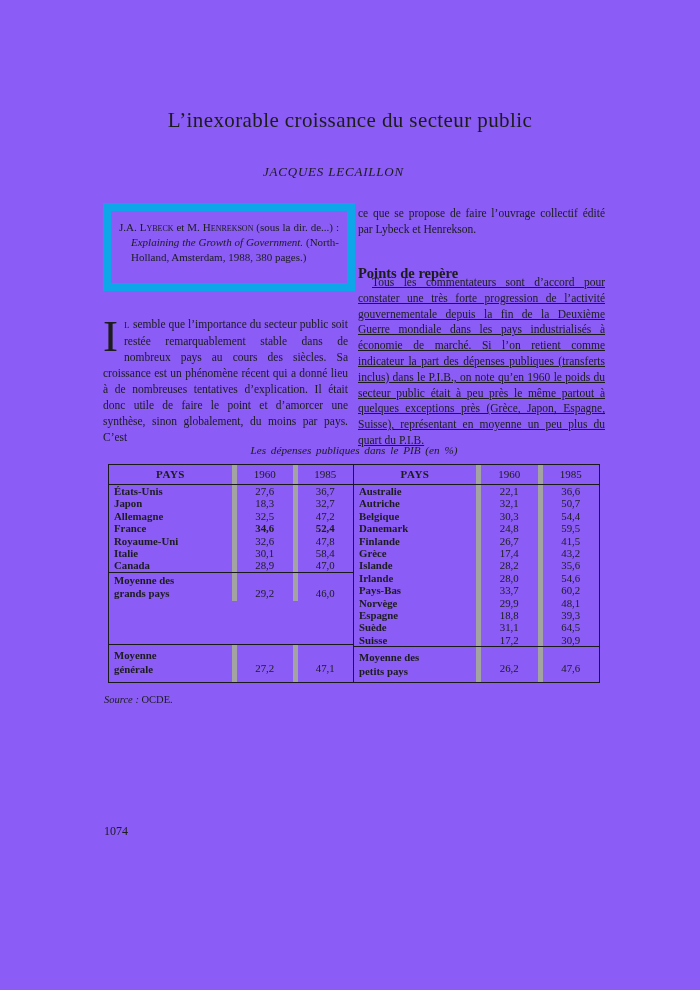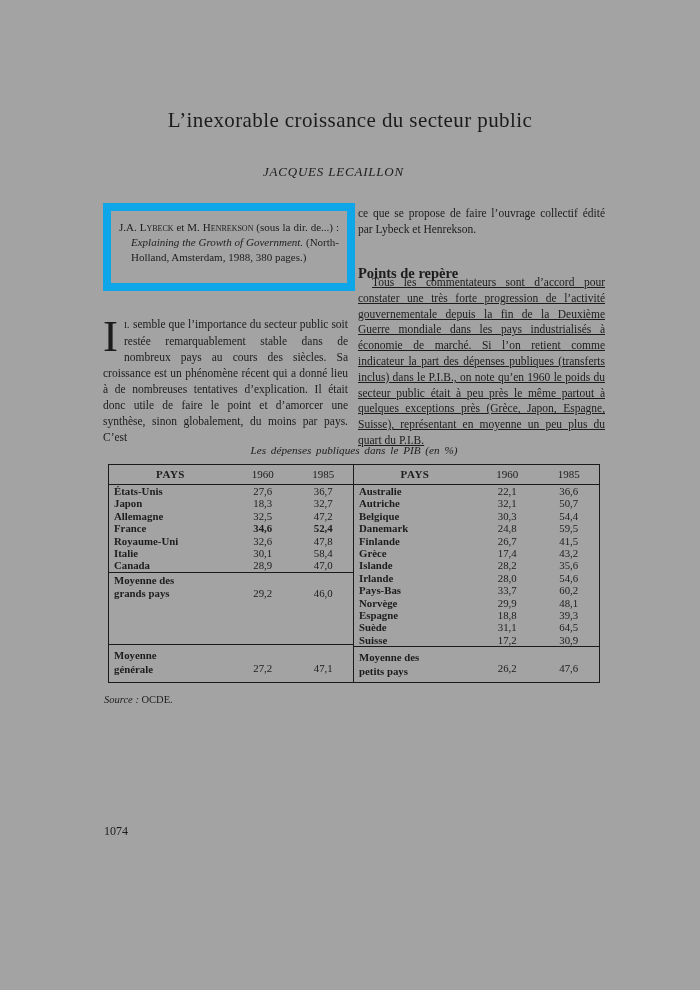--- a/index.html
+++ b/index.html
@@ -1,18 +1,18 @@
 <!DOCTYPE html>
 <html><head>
 <meta charset="utf-8">
 <style>
   html,body{margin:0;padding:0;background:#fbfaf7;}
   body{width:700px;height:990px;position:relative;overflow:hidden;
        font-family:"Liberation Serif","DejaVu Serif",serif;color:#1c1c1c;}
-  .page{position:absolute;inset:0;background:#a3a3a3;}
+  .page{position:absolute;inset:0;background:#8b5cf6;}
 
   .title{position:absolute;left:0;top:108px;width:700px;text-align:center;
          font-size:21px;letter-spacing:.4px;}
   .author{position:absolute;left:0;top:164px;width:667px;text-align:center;
           font-style:italic;font-size:13px;letter-spacing:.8px;}
 
   .colL{position:absolute;left:103px;width:245px;}
   .colR{position:absolute;left:358px;width:247px;}
 
   .citebox{top:203px;height:88px;border:8px solid #0ea5e9;box-sizing:border-box;
@@ -39,21 +39,21 @@
   .tbl{position:absolute;left:108px;top:464px;width:492px;height:219px;
        border:1.5px solid #1a1a1a;box-sizing:border-box;display:flex;
        font-size:10.8px;}
   .half{width:50%;display:flex;flex-direction:column;box-sizing:border-box;}
   .halfL{border-right:1px solid #1a1a1a;}
   .hrow{display:flex;height:19px;line-height:18px;border-bottom:1px solid #1a1a1a;
         font-size:11px;}
   .trow{display:flex;height:12.4px;line-height:12.4px;}
   .cp{flex:0 0 122px;padding-left:5px;box-sizing:border-box;overflow:hidden;font-weight:bold;}
   .halfL .cp{flex-basis:123px;}
-  .cv{flex:1 1 0;text-align:center;border-left:1px solid #a3a3a3;box-sizing:border-box;}
+  .cv{flex:1 1 0;text-align:center;border-left:5px solid #a3a3a3;box-sizing:border-box;}
   .ch{text-align:center;padding-left:0;letter-spacing:.5px;}
   .bold{font-weight:bold;}
   .sumrow{display:flex;border-top:1px solid #1a1a1a;height:29px;box-sizing:border-box;}
   .sumrow .cp{line-height:13px;padding-top:1px;}
   .sumrow .cv{display:flex;align-items:flex-end;justify-content:center;padding-bottom:2px;}
   .emptyblock{flex:1 1 auto;}
   .genrow{display:flex;border-top:1px solid #1a1a1a;height:38px;box-sizing:border-box;}
   .genrow .cp{line-height:14px;padding-top:3px;}
   .genrow .cv{display:flex;align-items:flex-end;justify-content:center;padding-bottom:8px;}
   .sumR{flex:1 1 auto;display:flex;border-top:1px solid #1a1a1a;box-sizing:border-box;}

